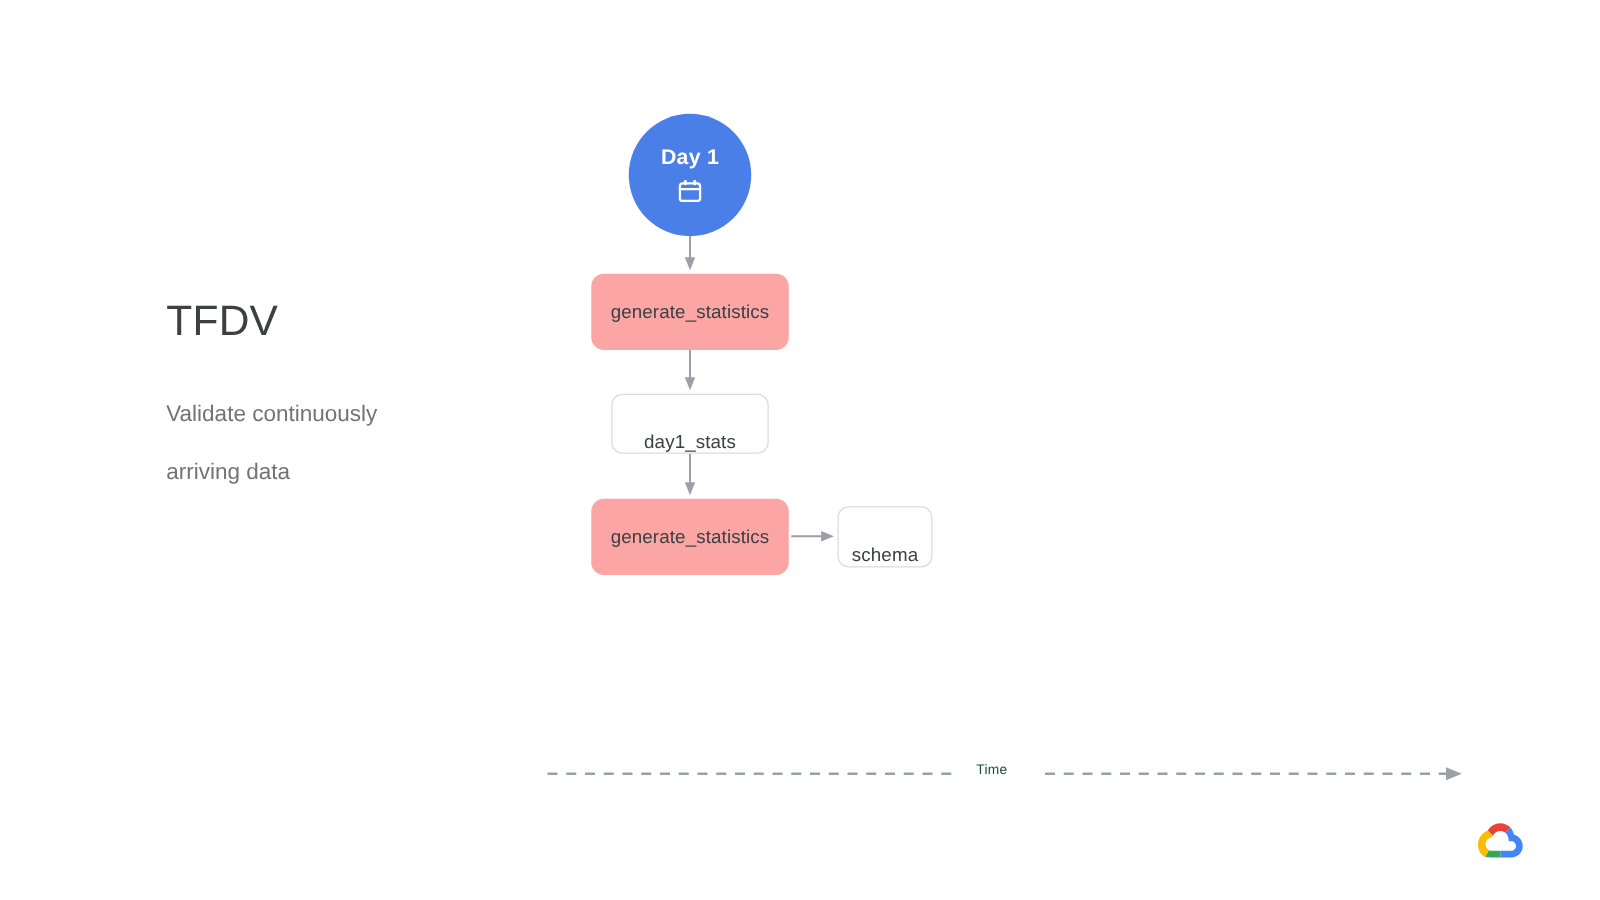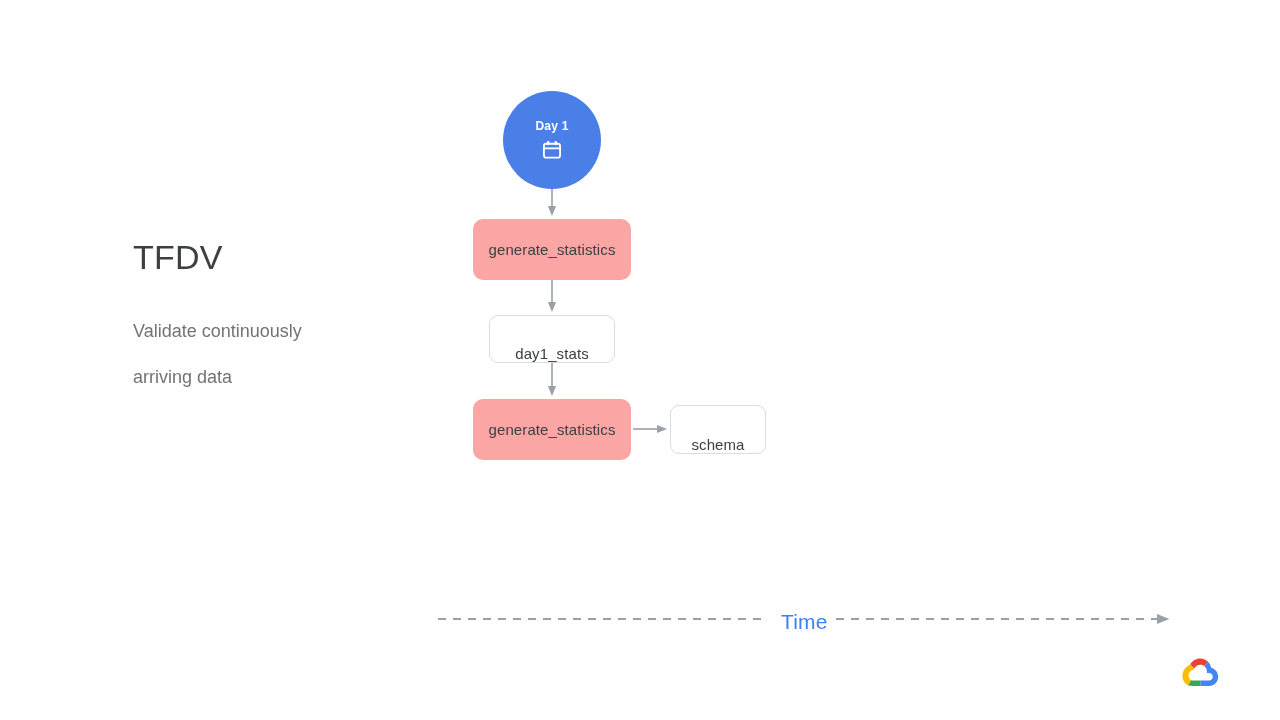--- a/index.html
+++ b/index.html
@@ -66,21 +66,21 @@
     width: 98px;
     height: 98px;
     border-radius: 50%;
     background: #4a7fe8;
     flex-direction: column;
     justify-content: center;
     gap: 6px;
   }
   #day-circle-label {
     color: #ffffff;
-    font-size: 12px;
+    font-size: 17px;
     font-weight: 700;
     letter-spacing: 0.2px;
   }
   #calendar-icon {
     width: 22px;
     height: 22px;
     display: block;
   }
 
   
@@ -110,38 +110,38 @@
   }
   #gen-stats-2 {
     left: 473px;
     top: 399px;
     width: 158px;
     height: 61px;
   }
   #schema-box {
     left: 670px;
     top: 405px;
-    width: 96px;
+    width: 76px;
     height: 49px;
   }
 
   
   #time-axis {
     position: absolute;
     left: 0;
     top: 600px;
     width: 1280px;
     height: 40px;
   }
   #time-label {
     position: absolute;
     left: 781px;
     top: 610px;
-    font-size: 21px;
-    color: #3b82f6;
+    font-size: 11px;
+    color: #14532d;
     letter-spacing: 0.2px;
   }
 
   
   #gcp-logo {
     position: absolute;
     left: 1180px;
     top: 656px;
     width: 40px;
     height: 32px;

